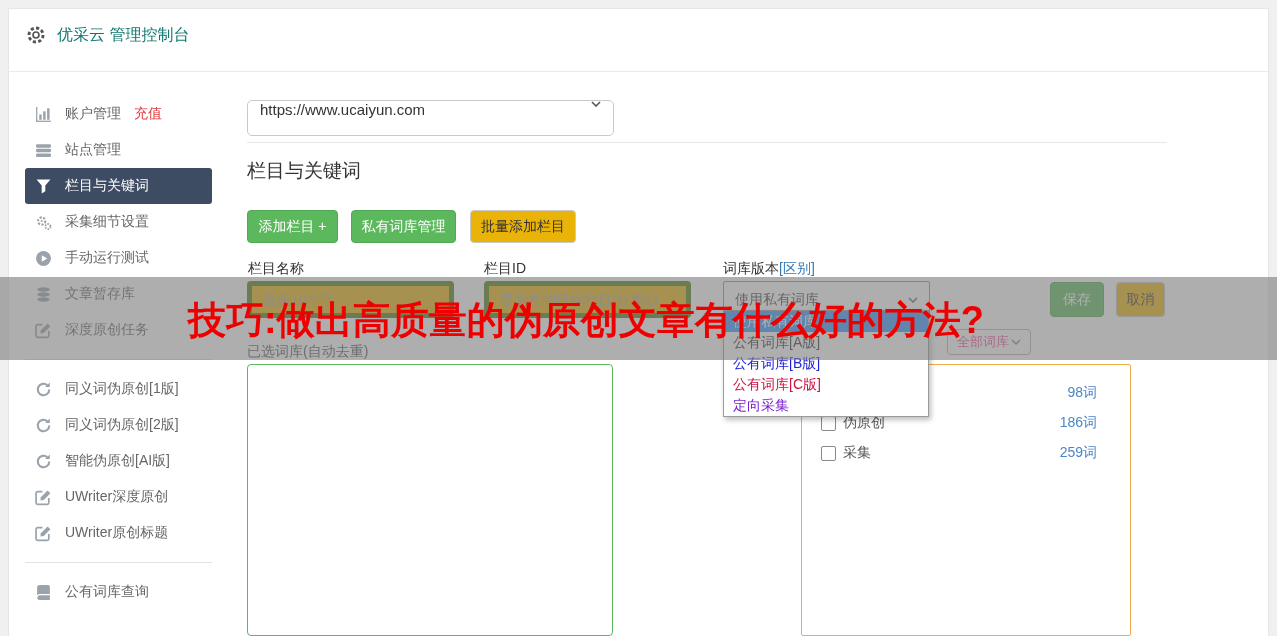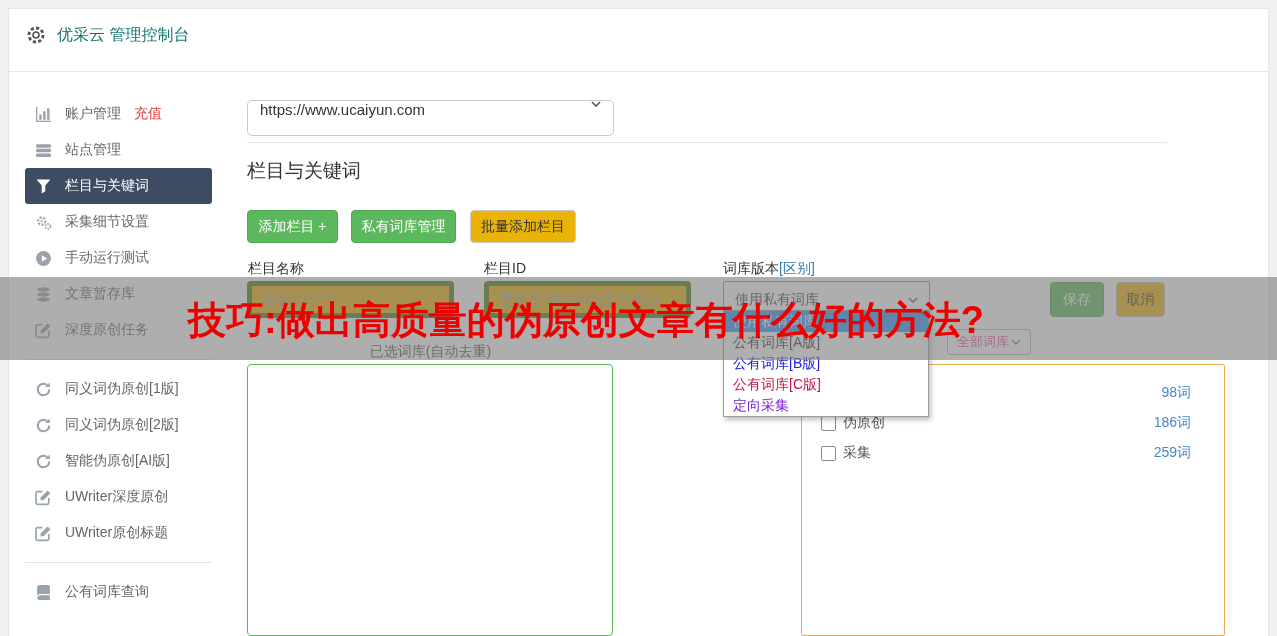--- a/index.html
+++ b/index.html
@@ -50,28 +50,28 @@
     padding:7px 11px; font-size:14px; color:#333; font-family:inherit; background:#eab308; }
   .text-input::placeholder { color:#a9a9a9; }
   .in1 { left:247px; } .in2 { left:484px; }
 
   .ver-select { left:723px; top:281px; width:207px; height:37px; border:1px solid #5b9dd9; border-radius:2px; background:#fff;
     display:flex; align-items:center; justify-content:space-between; padding:0 11px; font-size:14px; color:#444; z-index:30; }
 
   .btn-save   { left:1050px; top:282px; width:54px; height:35px; }
   .btn-cancel { left:1116px; top:282px; width:49px; height:35px; }
 
-  .selected-thesaurus-label { left:247px; top:343px; width:367px; text-align:center; font-size:14px; color:#555; }
+  .selected-thesaurus-label { left:247px; top:343px; width:367px; text-align:left; font-size:14px; color:#555; }
 
   .green-box  { left:247px; top:364px; width:366px; height:272px; background:#fff; border:1px solid #5cb85c; border-radius:4px; }
 
   .filter-select { left:947px; top:329px; width:84px; height:26px; border:1px solid #b5b5b5; border-radius:4px; background:#fff;
     display:flex; align-items:center; justify-content:space-between; padding:0 9px; font-size:13px; color:#ec4899; }
 
-  .orange-panel { left:801px; top:364px; width:424px; height:272px; background:#fff; border:1px solid #f0ad4e; border-radius:2px;
+  .orange-panel { left:801px; top:364px; width:330px; height:272px; background:#fff; border:1px solid #f0ad4e; border-radius:2px;
     padding:13px 33px 0 19px; display:flex; flex-direction:column; }
   .tp-row { height:30px; display:flex; align-items:center; font-size:14px; color:#555; }
   .tp-check { width:15px; height:15px; border:1px solid #8a8a8a; border-radius:2px; background:#fff; margin-right:7px; cursor:pointer; flex:none; }
   .tp-count { margin-left:auto; color:#4a86c8; }
 
   
   .dropdown { left:723px; top:310px; width:206px; background:#fff; border:1px solid #9b9b9b; box-shadow:2px 3px 5px rgba(0,0,0,0.25); z-index:40; }
   .dd-option { height:21px; line-height:21px; padding:0 9px; font-size:14px; color:#333; cursor:pointer; white-space:nowrap; }
   .dd-option.selected { background:#3297fd; color:#fff; }
 

